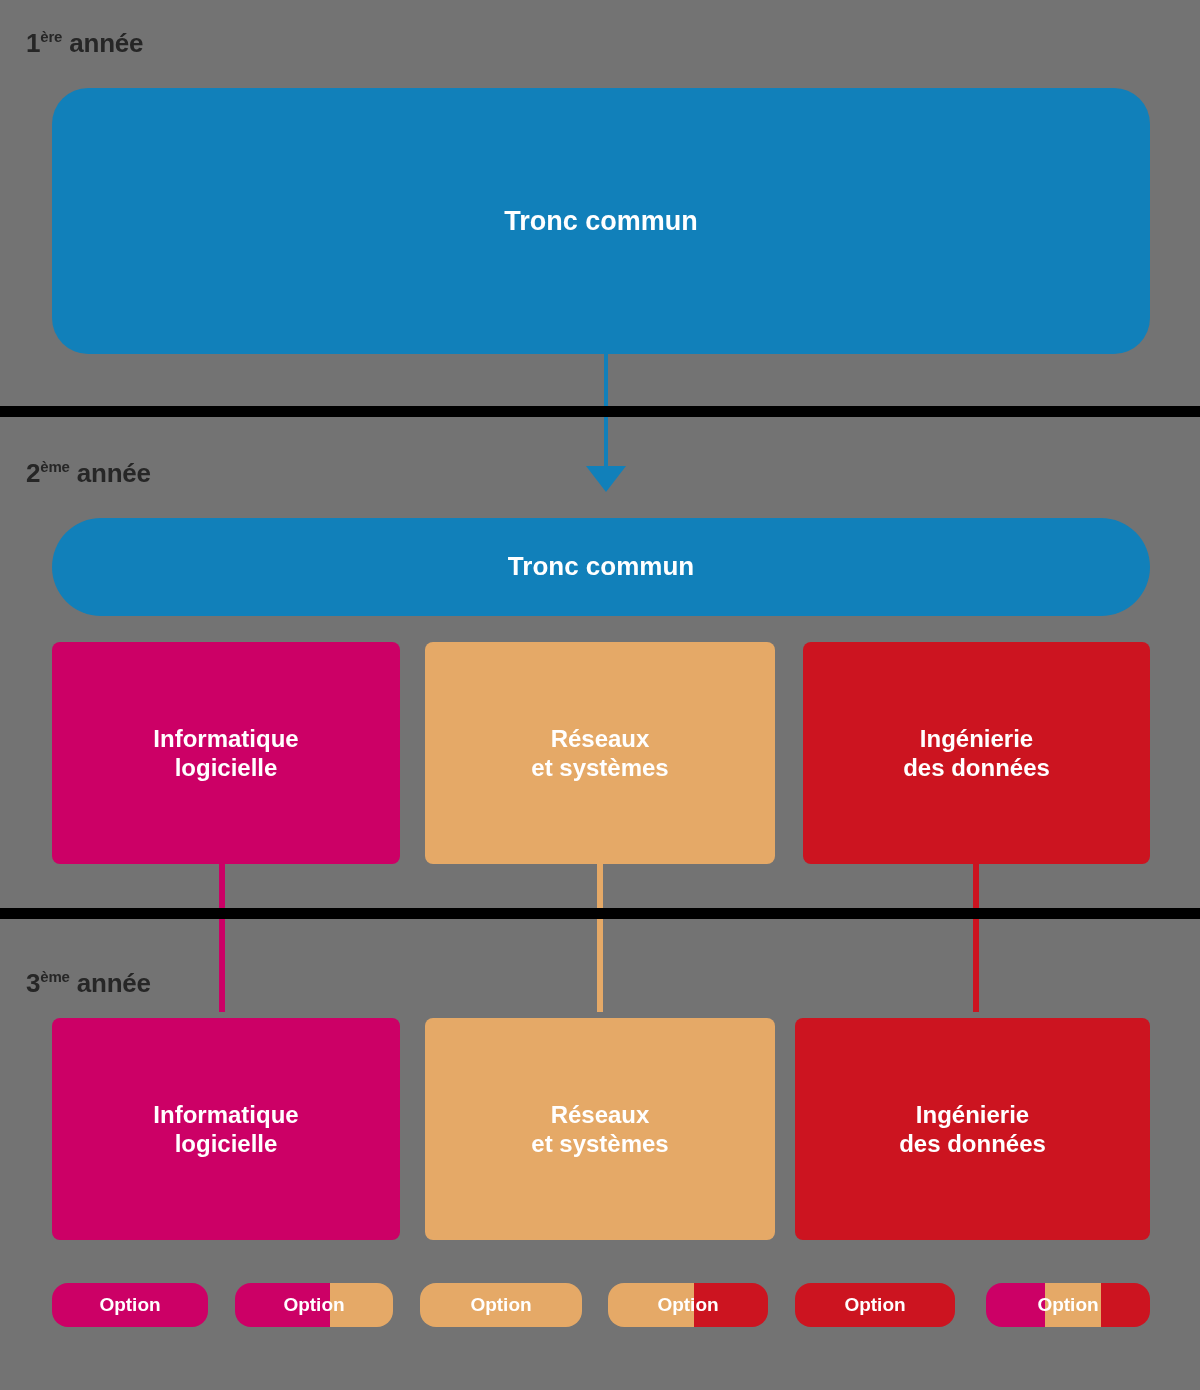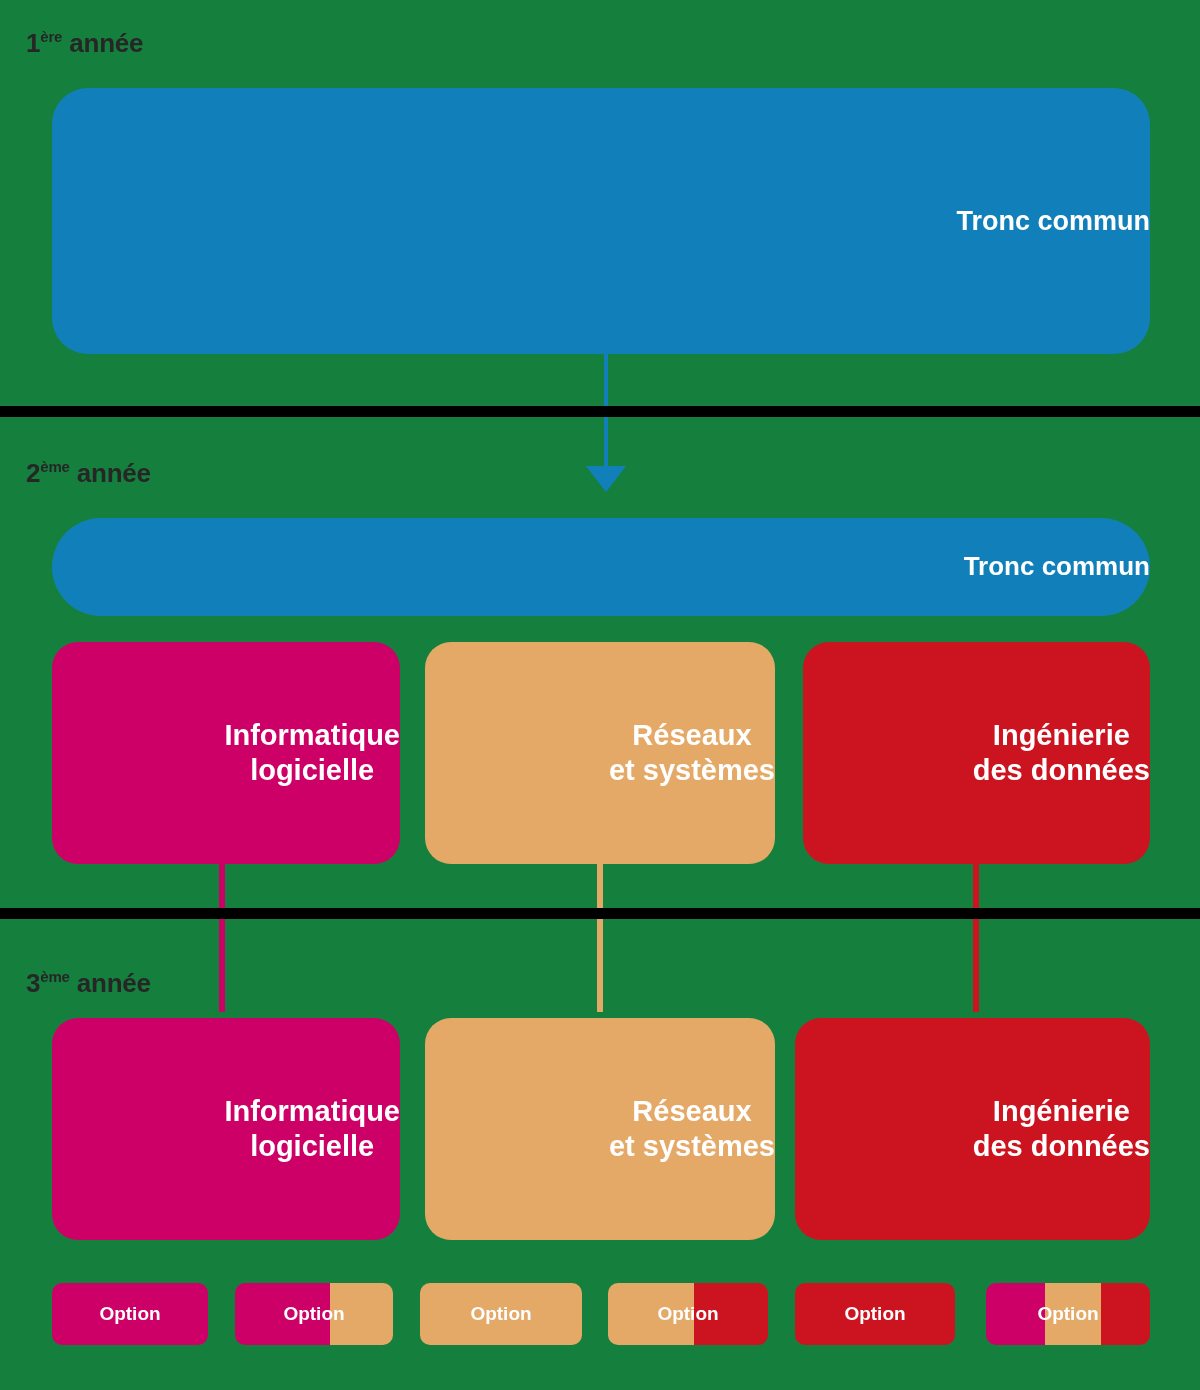--- a/index.html
+++ b/index.html
@@ -1,21 +1,21 @@
 <!DOCTYPE html>
 <html><head>
 <meta charset="utf-8">
 <style>
   * { margin:0; padding:0; box-sizing:border-box; }
   html, body {
     width:1200px; height:1390px;
     background:#eef2f4;
     font-family:"Liberation Sans", sans-serif;
   }
-  #stage { position:relative; width:1200px; height:1390px; overflow:hidden; background:#15803d; }
+  #stage { position:relative; width:1200px; height:1390px; overflow:hidden; background:#737373; }
 
   
   .year-label {
     position:absolute;
     font-size:26px;
     font-weight:bold;
     color:#262626;
     letter-spacing:-0.2px;
     white-space:nowrap;
   }
@@ -32,30 +32,30 @@
     left:0; width:1200px; height:11px;
     background:#000;
     z-index:6;
   }
 
   
   .box {
     position:absolute;
     display:flex;
     align-items:center;
-    justify-content:flex-end;
+    justify-content:center;
     text-align:center;
     color:#ffffff;
     font-weight:bold;
     line-height:1.22;
     z-index:4;
   }
   .box-tronc1 { border-radius:36px; font-size:27px; }
   .box-tronc2 { border-radius:52px; font-size:26px; }
-  .box-track  { border-radius:26px; font-size:29px; }
+  .box-track  { border-radius:8px; font-size:24px; }
 
   
   .connector { position:absolute; z-index:3; }
   .arrow-line {
     position:absolute;
     width:4px;
     background:#1180ba;
     z-index:3;
   }
   .arrow-head {
@@ -63,22 +63,22 @@
     width:0; height:0;
     border-left:20px solid transparent;
     border-right:20px solid transparent;
     border-top:26px solid #1180ba;
     z-index:3;
   }
 
   
   .badge {
     position:absolute;
-    height:62px;
-    border-radius:10px;
+    height:44px;
+    border-radius:16px;
     overflow:hidden;
     display:flex;
     z-index:4;
     text-decoration:underline;
   }
   .badge .band { height:100%; }
   .badge .badge-text {
     position:absolute;
     left:0; right:0; top:0; bottom:0;
     display:flex; align-items:center; justify-content:center;

